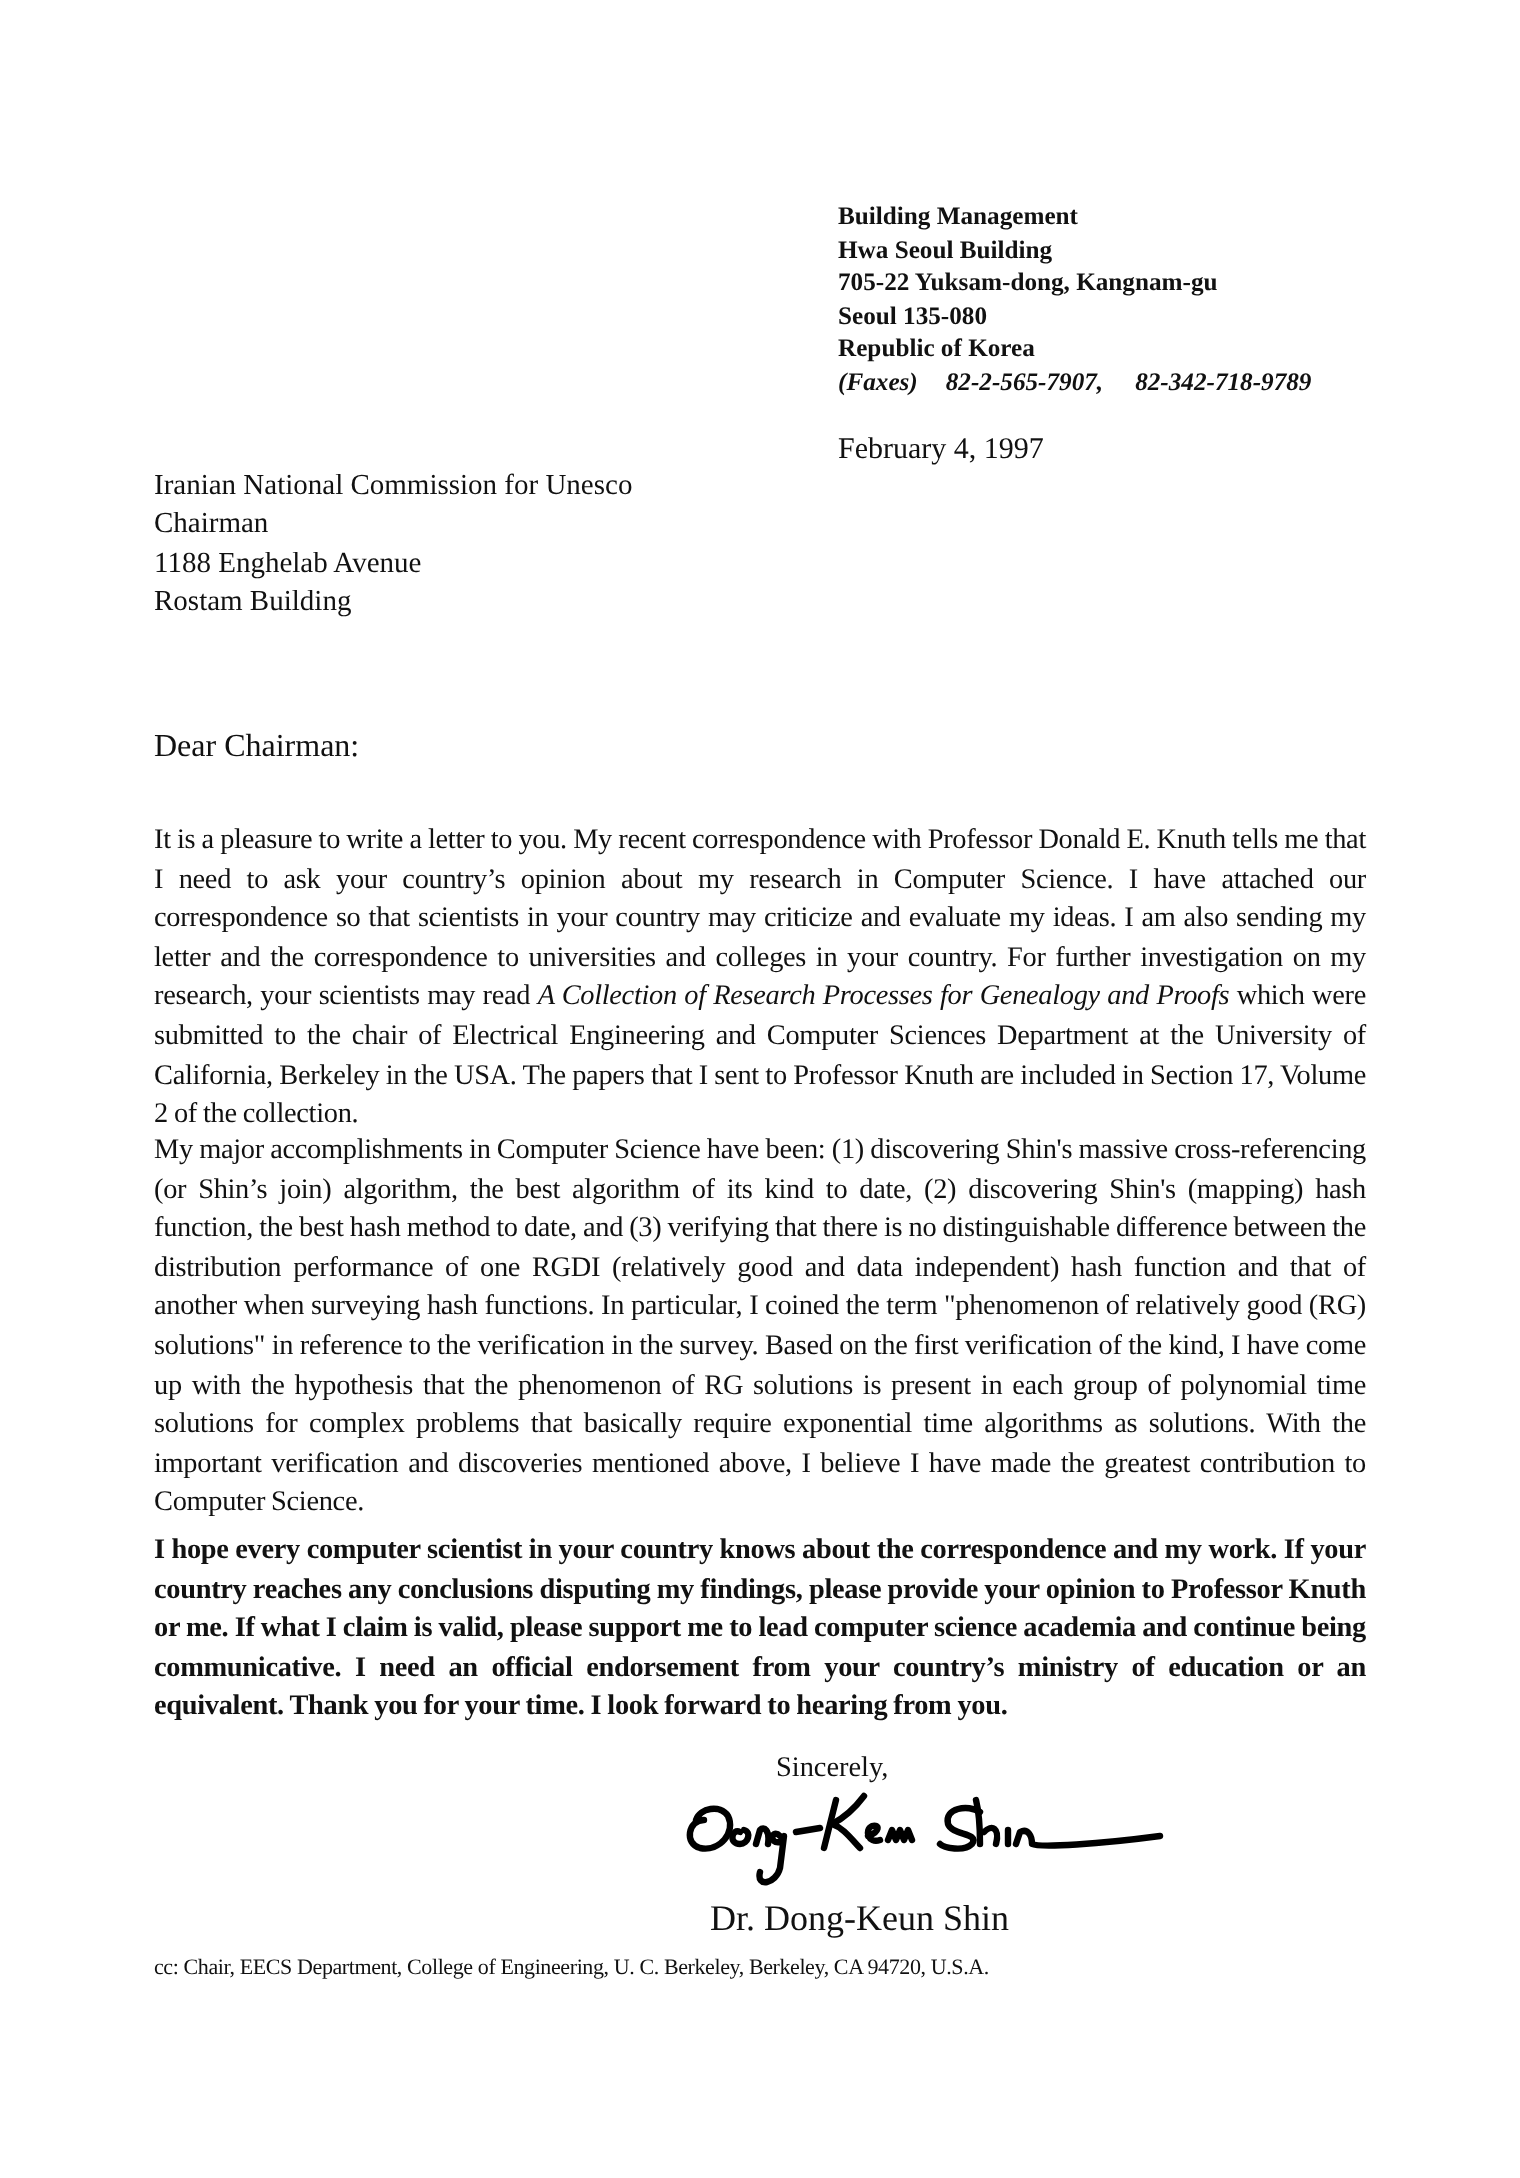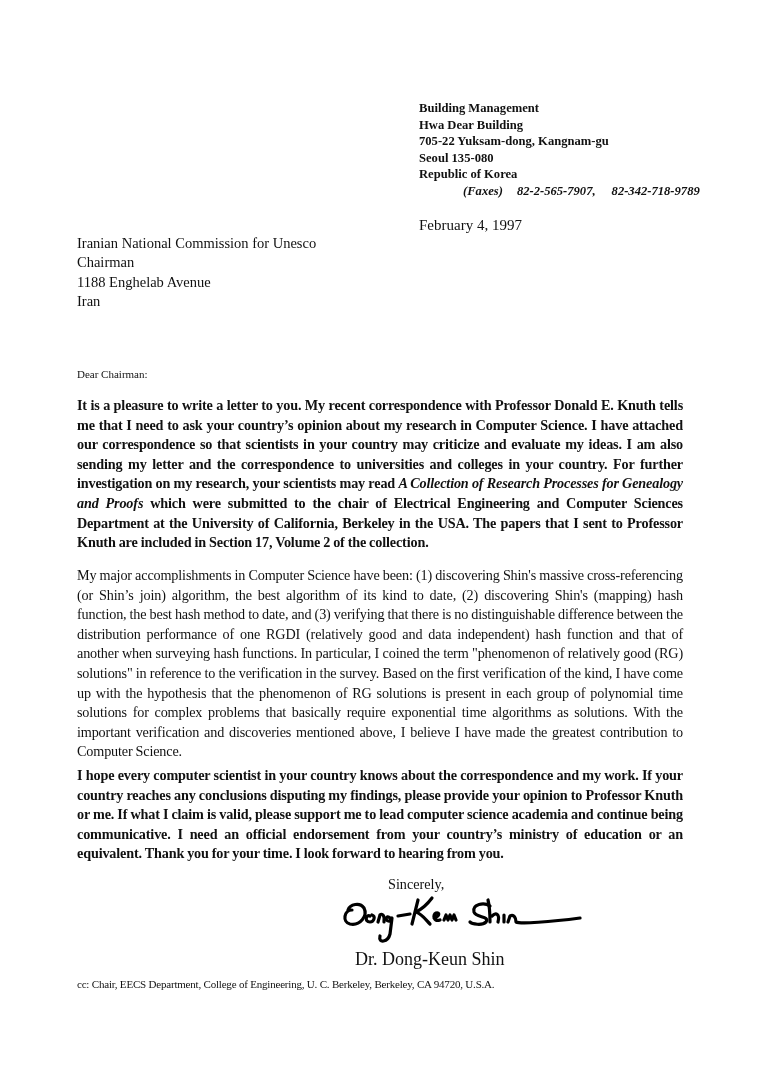--- a/index.html
+++ b/index.html
@@ -23,21 +23,21 @@
     }
     .sender {
       position: absolute;
       left: 419px;
       top: 100px;
       font-weight: bold;
       font-size: 12.6px;
       line-height: 16.6px;
     }
     .sender .line { white-space: nowrap; }
-    .sender .faxes { font-style: italic; margin-left: 44px; }
+    .sender .faxes { font-style: italic; }
     .sender .faxes .num { margin-left: 14px; }
     .sender .faxes .num2 { margin-left: 16px; }
     .date {
       position: absolute;
       left: 419px;
       top: 216px;
       font-size: 15px;
       line-height: 18px;
       white-space: nowrap;
     }
@@ -46,36 +46,36 @@
       left: 77px;
       top: 234px;
       font-size: 14.5px;
       line-height: 19.4px;
     }
     .recipient .line { white-space: nowrap; }
     .salutation {
       position: absolute;
       left: 77px;
       top: 365px;
-      font-size: 11px;
+      font-size: 16px;
       line-height: 18px;
       white-space: nowrap;
     }
     .para {
       position: absolute;
       left: 77px;
       width: 606px;
       font-size: 14.2px;
       line-height: 19.6px;
       text-align: justify;
       letter-spacing: -0.15px;
       word-spacing: -0.4px;
     }
     .para .it { font-style: italic; }
-    #p1 { top: 396px; font-weight: bold; }
+    #p1 { top: 411px; }
     #p2 { top: 566px; }
     #p3 { top: 766px; font-weight: bold; }
     .closing {
       position: absolute;
       left: 388px;
       top: 875px;
       font-size: 14.2px;
       line-height: 18px;
       white-space: nowrap;
     }
@@ -104,34 +104,34 @@
       letter-spacing: -0.2px;
     }
   </style>
 </head>
 <body>
 
 <div class="page">
 
   <div class="sender">
     <div class="line">Building Management</div>
-    <div class="line">Hwa Dear Building</div>
+    <div class="line">Hwa Seoul Building</div>
     <div class="line">705-22 Yuksam-dong, Kangnam-gu</div>
     <div class="line">Seoul 135-080</div>
     <div class="line">Republic of Korea</div>
     <div class="line faxes"><span>(Faxes)</span><span class="num">82-2-565-7907,</span><span class="num2">82-342-718-9789</span></div>
   </div>
 
   <div class="date">February 4, 1997</div>
 
   <div class="recipient">
     <div class="line">Iranian National Commission for Unesco</div>
     <div class="line">Chairman</div>
     <div class="line">1188 Enghelab Avenue</div>
-    <div class="line">Iran</div>
+    <div class="line">Rostam Building</div>
   </div>
 
   <div class="salutation">Dear Chairman:</div>
 
   <div class="para" id="p1"><span>It is a pleasure to write a letter to you.   My recent correspondence with Professor Donald E. Knuth tells me that I need to ask your country’s opinion about my research in Computer Science.   I have attached our correspondence so that scientists in your country may criticize and evaluate my ideas.   I am also sending my letter and the correspondence to universities and colleges in your country.   For further investigation on my research, your scientists may read </span><span class="it">A Collection of Research Processes for Genealogy and Proofs</span><span> which were submitted to the chair of Electrical Engineering and Computer Sciences Department at the University of California, Berkeley in the USA.   The papers that I sent to Professor Knuth are included in Section 17, Volume 2 of the collection.</span></div>
 
   <div class="para" id="p2">My major accomplishments in Computer Science have been: (1) discovering Shin's massive cross-referencing (or Shin’s join) algorithm, the best algorithm of its kind to date, (2) discovering Shin's (mapping) hash function, the best hash method to date, and (3) verifying that there is no distinguishable difference between the distribution performance of one RGDI (relatively good and data independent) hash function and that of another when surveying hash functions.   In particular, I coined the term "phenomenon of relatively good (RG) solutions" in reference to the verification in the survey.   Based on the first verification of the kind, I have come up with the hypothesis that the phenomenon of RG solutions is present in each group of polynomial time solutions for complex problems that basically require exponential time algorithms as solutions.   With the important verification and discoveries mentioned above, I believe I have made the greatest contribution to Computer Science.</div>
 
   <div class="para" id="p3">I hope every computer scientist in your country knows about the correspondence and my work.   If your country reaches any conclusions disputing my findings, please provide your opinion to Professor Knuth or me.   If what I claim is valid, please support me to lead computer science academia and continue being communicative.   I need an official endorsement from your country’s ministry of education or an equivalent.   Thank you for your time.   I look forward to hearing from you.</div>
 

